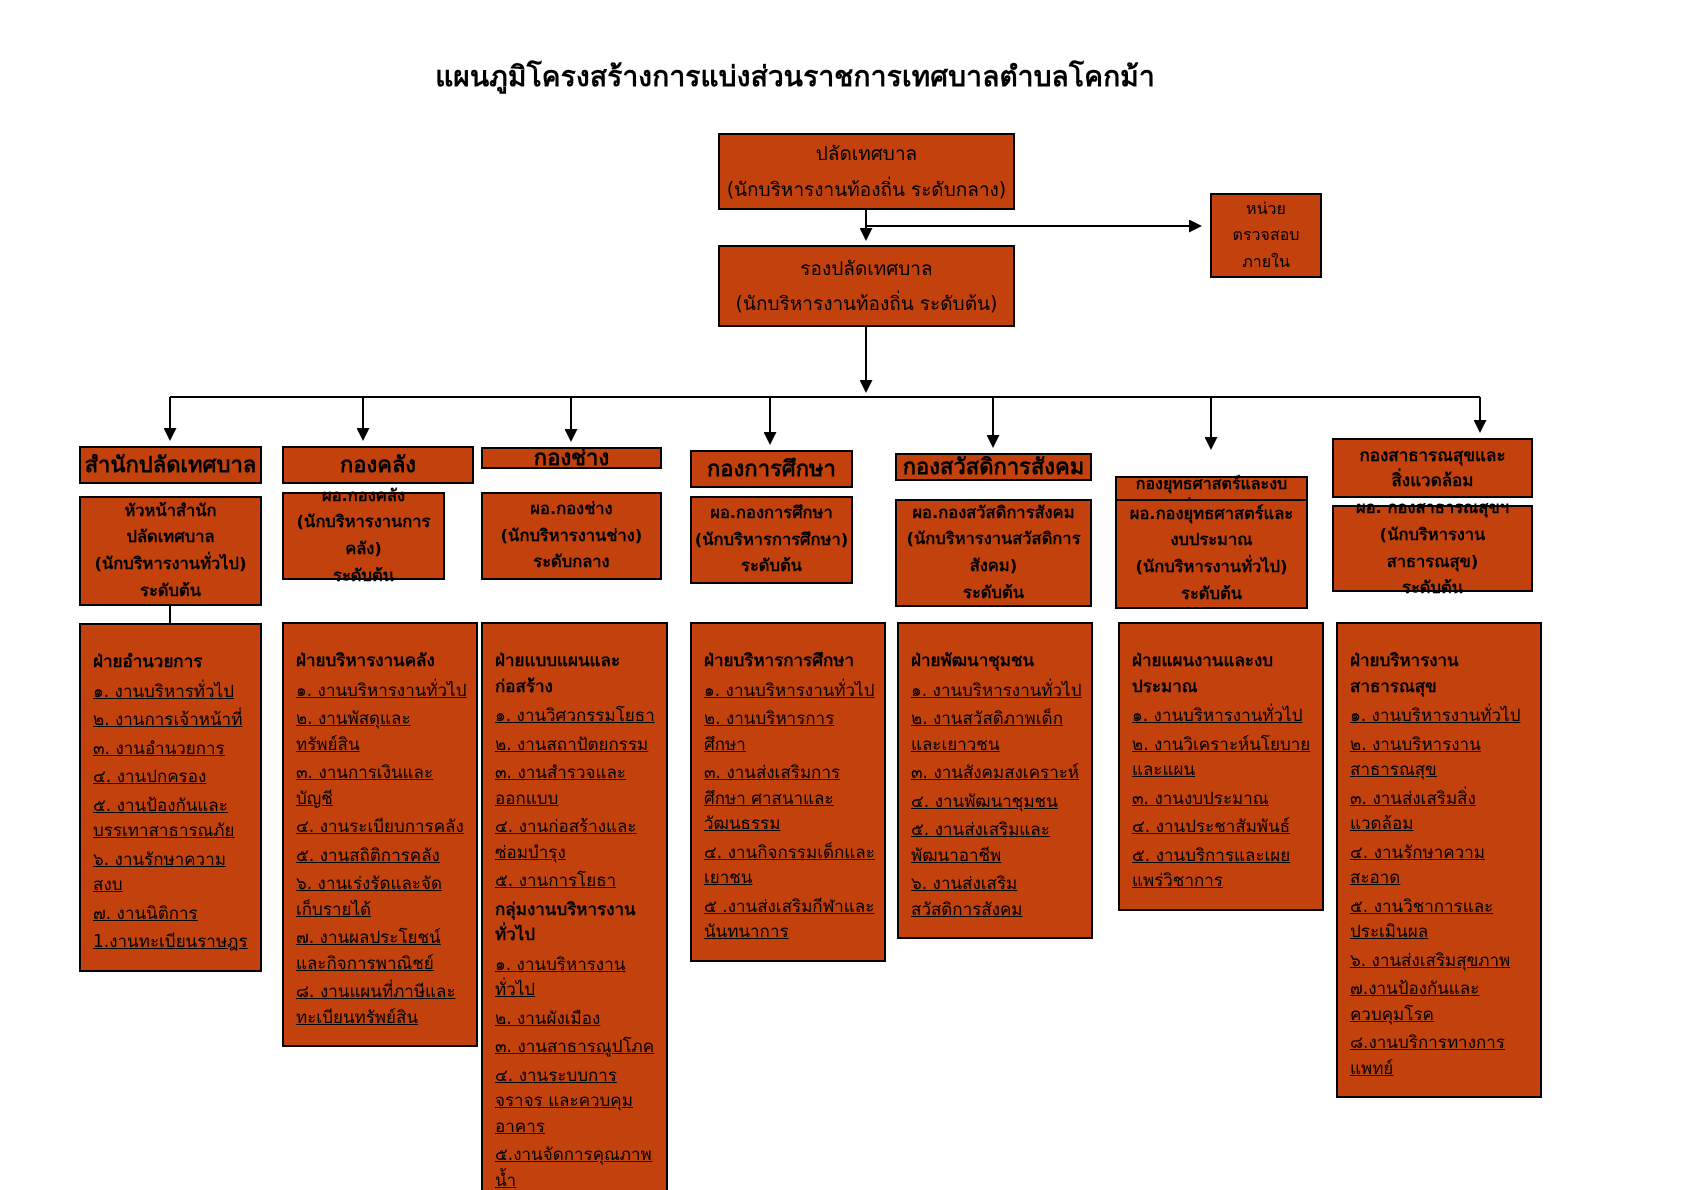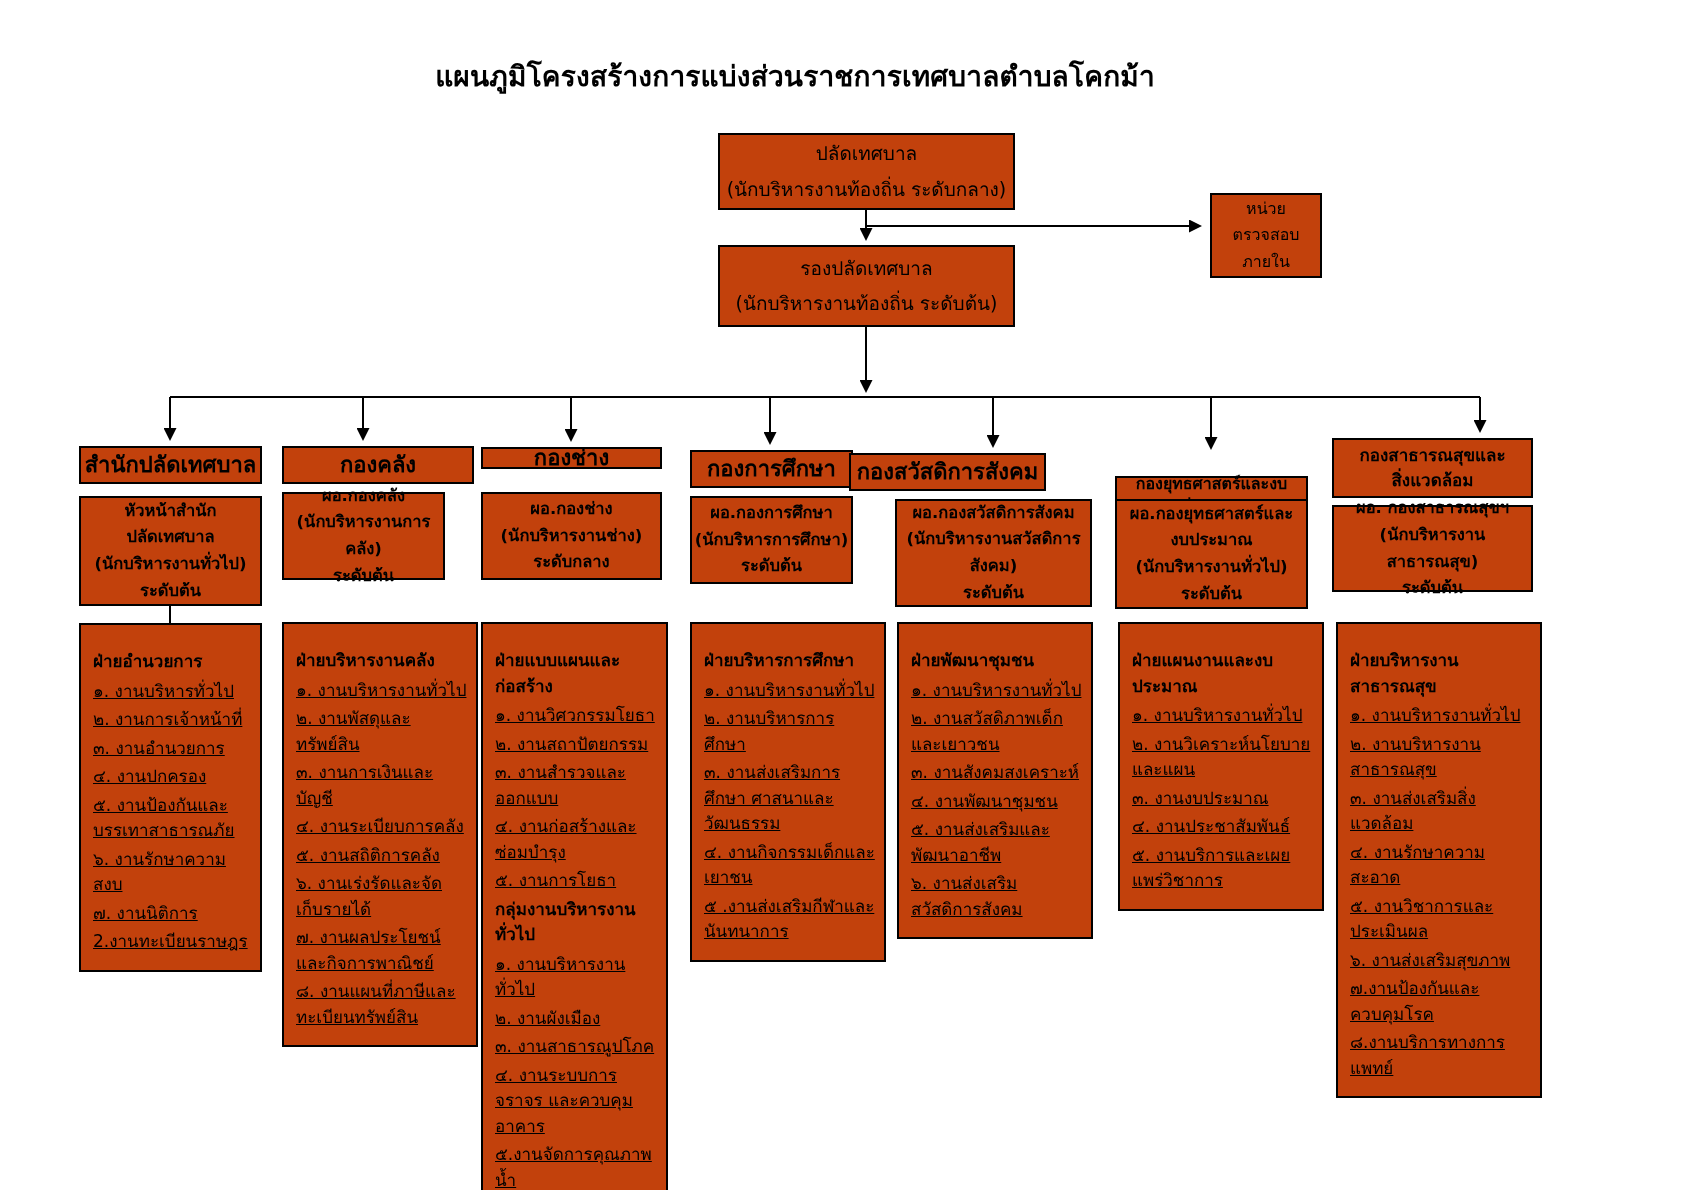--- a/index.html
+++ b/index.html
@@ -77,21 +77,21 @@
   <div class="box detail" style="left:79px;top:623px;width:183px;min-height:283px">
     <div class="sec-head">ฝ่ายอำนวยการ</div>
     <ul class="items">
         <li>๑. งานบริหารทั่วไป</li>
         <li>๒. งานการเจ้าหน้าที่</li>
         <li>๓. งานอำนวยการ</li>
         <li>๔. งานปกครอง</li>
         <li>๕. งานป้องกันและบรรเทาสาธารณภัย</li>
         <li>๖. งานรักษาความสงบ</li>
         <li>๗. งานนิติการ</li>
-        <li>2.งานทะเบียนราษฎร</li>
+        <li>1.งานทะเบียนราษฎร</li>
       </ul>
   </div>
 
   <div class="box dept-header" style="left:282px;top:446px;width:192px;height:38px">
     <span class="ml">กองคลัง</span>
   </div>
   <div class="box dept-head-box" style="left:282px;top:492px;width:163px;height:88px">
     <span class="ml">ผอ.กองคลัง
 (นักบริหารงานการคลัง)
 ระดับต้น</span>
@@ -149,21 +149,21 @@
     <div class="sec-head">ฝ่ายบริหารการศึกษา</div>
     <ul class="items">
         <li>๑. งานบริหารงานทั่วไป</li>
         <li>๒. งานบริหารการศึกษา</li>
         <li>๓. งานส่งเสริมการศึกษา ศาสนาและวัฒนธรรม</li>
         <li>๔. งานกิจกรรมเด็กและเยาชน</li>
         <li>๕ .งานส่งเสริมกีฬาและนันทนาการ</li>
       </ul>
   </div>
 
-  <div class="box dept-header" style="left:849px;top:453px;width:197px;height:38px">
+  <div class="box dept-header" style="left:895px;top:453px;width:197px;height:28px">
     <span class="ml">กองสวัสดิการสังคม</span>
   </div>
   <div class="box dept-head-box" style="left:895px;top:499px;width:197px;height:108px">
     <span class="ml">ผอ.กองสวัสดิการสังคม
 (นักบริหารงานสวัสดิการ
 สังคม)
 ระดับต้น</span>
   </div>
   <div class="box detail" style="left:897px;top:622px;width:196px;min-height:270px">
     <div class="sec-head">ฝ่ายพัฒนาชุมชน</div>

